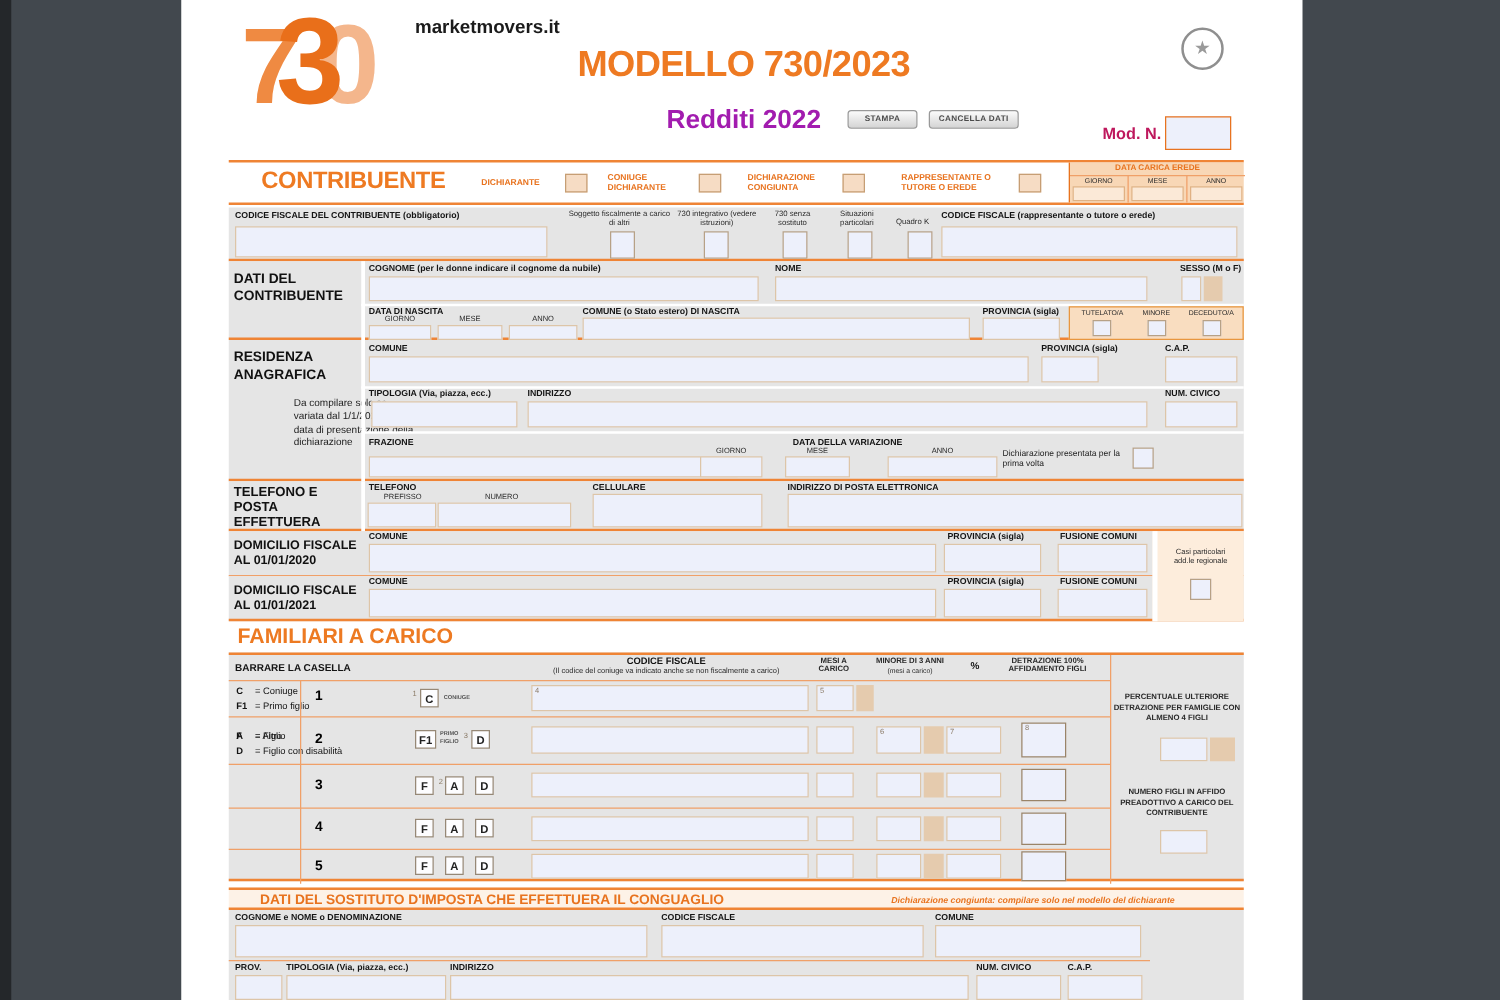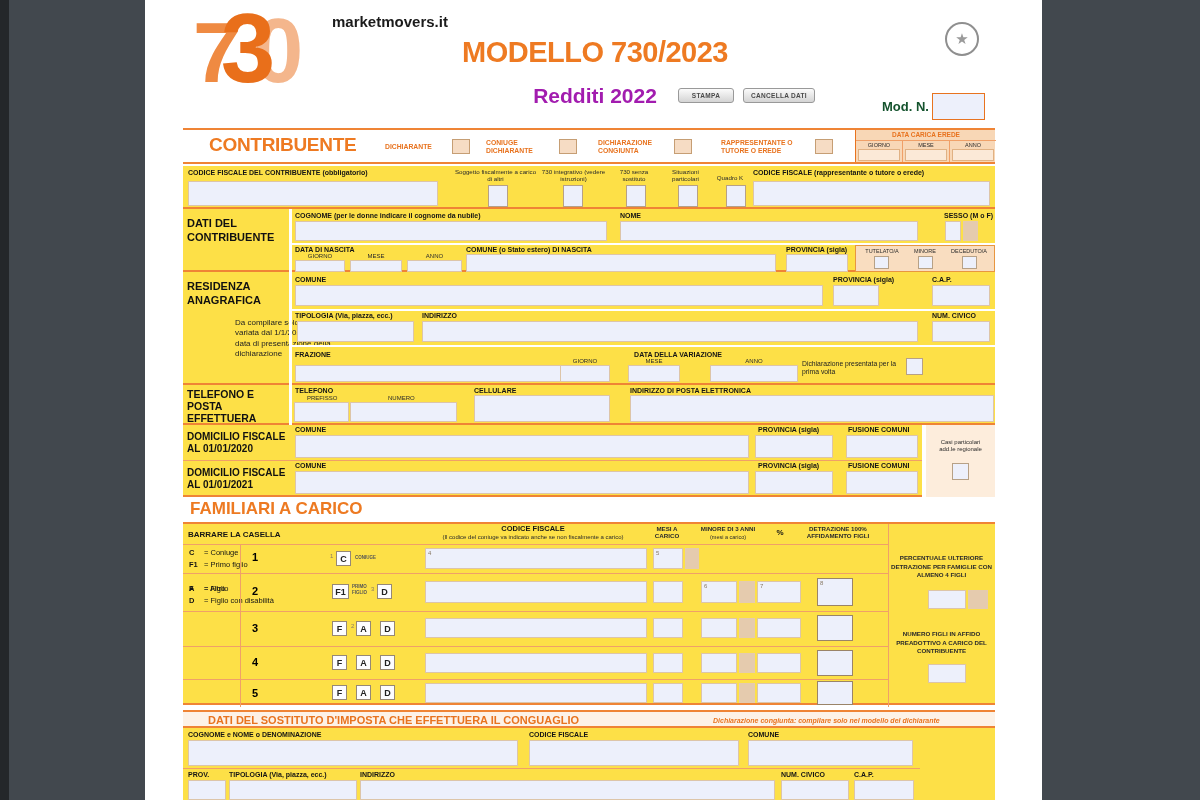--- a/index.html
+++ b/index.html
@@ -1,21 +1,21 @@
 <!DOCTYPE html>
 <html><head>
 <meta charset="utf-8">
 <style>
   * { margin:0; padding:0; box-sizing:border-box; }
   html,body { width:1200px; height:800px; }
   body { background:#42484e; font-family:"Liberation Sans",sans-serif; position:relative; overflow:hidden; }
   #edge { position:absolute; left:0; top:0; width:9px; height:800px; background:#24272a; }
   #page { position:absolute; left:145px; top:0; width:897px; height:800px; background:#ffffff; overflow:hidden; }
   .abs { position:absolute; }
-  .sec { position:absolute; left:38px; width:812px; background:#fde047; }
+  .sec { position:absolute; left:38px; width:812px; background:#e5e5e5; }
   .lbl { position:absolute; font-size:7px; font-weight:bold; color:#141414; white-space:nowrap; line-height:1.15; }
   .lblw { position:absolute; font-size:7px; font-weight:bold; color:#141414; line-height:1.15; }
   .lbl6 { position:absolute; font-size:6px; font-weight:bold; color:#2a2a2a; line-height:1.1; text-align:center; }
   .fld { position:absolute; background:#edf0fb; border:1px solid #ddc5a8; }
   .cbp { position:absolute; width:18px; height:15px; background:#f6dcc4; border:1px solid #c69e74; }
   .cbl { position:absolute; background:#edf0fb; border:1px solid #b7a186; }
   .lbox { position:absolute; width:15px; height:15px; background:#fdfdff; border:1px solid #968876; font-size:9px; font-weight:bold; color:#222; text-align:center; line-height:14px; }
   .sup { position:absolute; font-size:6px; color:#8a7a66; z-index:3; }
   .strip { position:absolute; background:#e5cbae; }
   .olbl { color:#e8731f; font-weight:bold; }
@@ -38,21 +38,21 @@
     <span style="font-size:86px;color:#ef8a42;line-height:105px;">7</span><span style="font-size:98px;color:#e96f1a;margin-left:-20px;line-height:105px;position:relative;z-index:2;">3</span><span style="font-size:90px;color:#f4b68c;margin-left:-22px;line-height:105px;">0</span>
   </div>
   <div class="abs" style="left:187px;top:13px;font-size:15px;font-weight:600;color:#1b1b1b;">marketmovers.it</div>
   <div class="abs ctr" style="left:250px;top:36px;width:400px;font-size:29px;font-weight:bold;color:#ee7a22;letter-spacing:-0.5px;">MODELLO 730/2023</div>
   <div class="abs ctr" style="left:250px;top:84px;width:400px;font-size:21px;font-weight:bold;color:#a21caf;">Redditi 2022</div>
   <div class="btn" style="left:533px;top:88px;width:56px;height:15px;">STAMPA</div>
   <div class="btn" style="left:598px;top:88px;width:72px;height:15px;">CANCELLA DATI</div>
 
   <div class="abs" style="left:800px;top:22px;width:34px;height:34px;border:2px solid #8f8f8f;border-radius:50%;color:#9a9a9a;font-size:15px;text-align:center;line-height:30px;">★</div>
 
-  <div class="abs" style="left:737px;top:99px;font-size:13px;font-weight:bold;color:#14532d;text-align:center;">Mod. N.</div>
+  <div class="abs" style="left:737px;top:99px;font-size:13px;font-weight:bold;color:#be185d;text-align:center;">Mod. N.</div>
   <div class="fld" style="left:787px;top:93px;width:53px;height:27px;border:1px solid #e8731f;"></div>
 
   <div class="abs" style="left:38px;top:128px;width:812px;height:36px;background:#fff;border-top:2px solid #ef8435;border-bottom:2px solid #ef8435;">
     <div class="abs" style="left:26px;top:4px;font-size:19px;font-weight:bold;color:#ee7a22;letter-spacing:-0.3px;">CONTRIBUENTE</div>
     <div class="abs olbl" style="left:202px;top:13px;font-size:6.8px;">DICHIARANTE</div>
     <div class="cbp" style="left:269px;top:9px;"></div>
     <div class="abs olbl" style="left:303px;top:9px;width:62px;font-size:6.8px;line-height:1.2;">CONIUGE DICHIARANTE</div>
     <div class="cbp" style="left:376px;top:9px;"></div>
     <div class="abs olbl" style="left:415px;top:9px;width:72px;font-size:6.8px;line-height:1.2;">DICHIARAZIONE CONGIUNTA</div>
     <div class="cbp" style="left:491px;top:9px;"></div>

